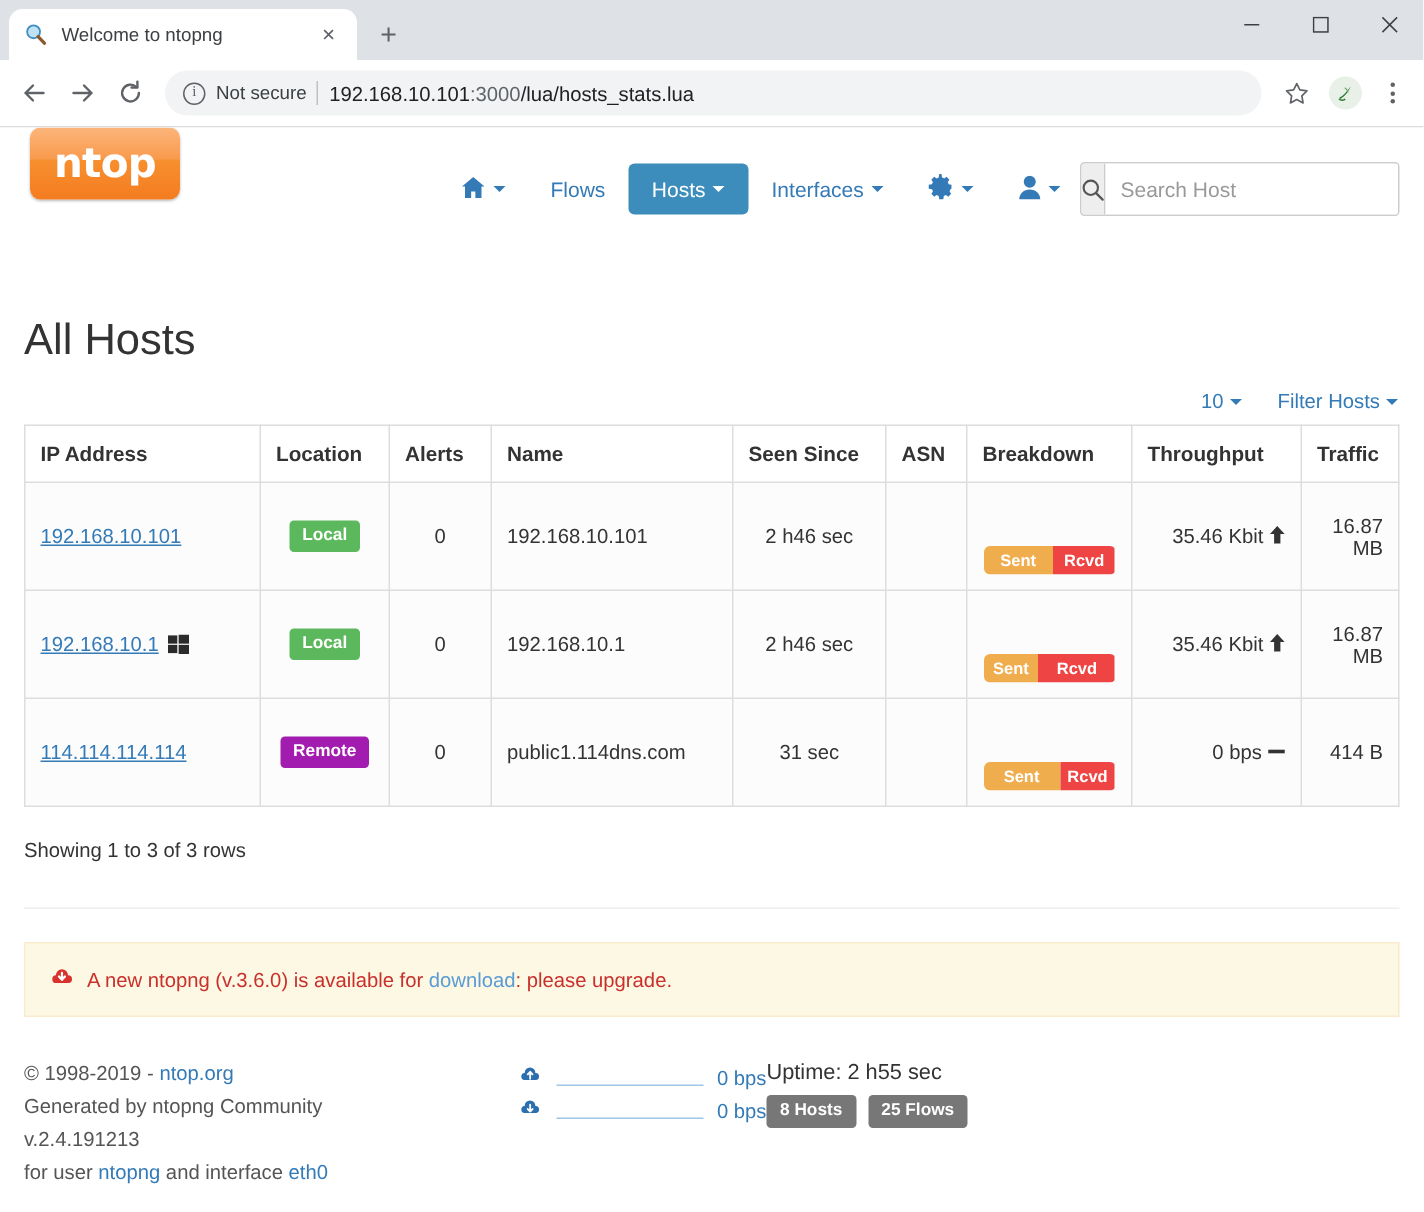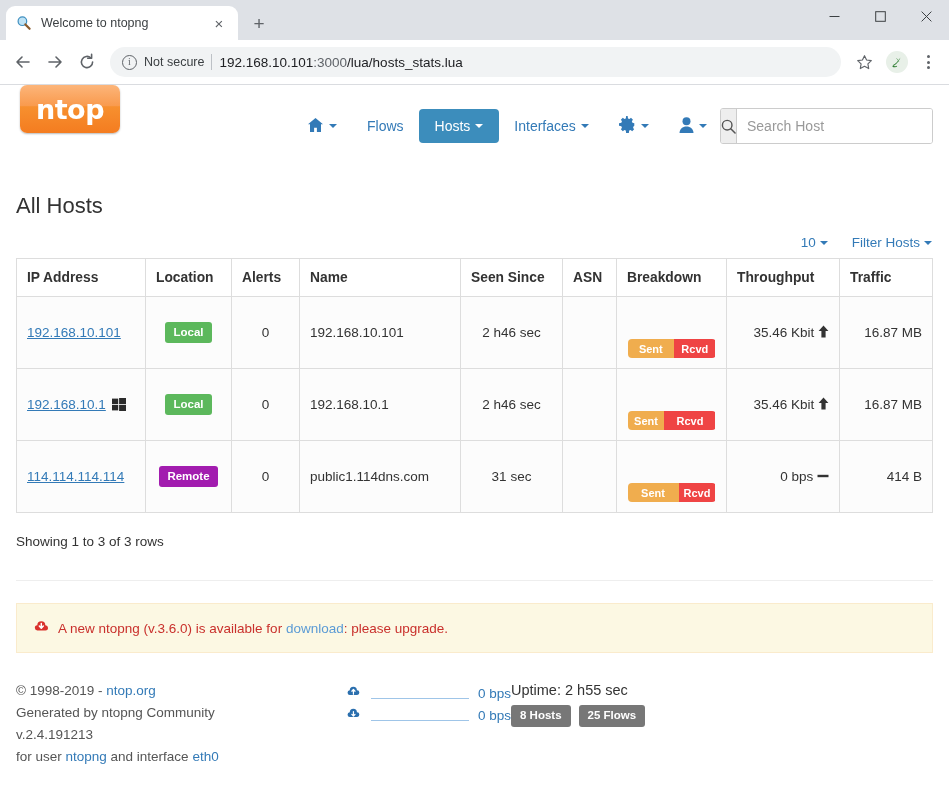--- a/index.html
+++ b/index.html
@@ -122,21 +122,21 @@
     display: flex; align-items: center; justify-content: center; color: #555;
   }
   .search-input {
     flex: 1; border: none; outline: none; padding: 0 10px; font-size: 14px;
     color: #555; font-family: "Liberation Sans", sans-serif; background: #fff;
   }
   .search-input::placeholder { color: #999999; }
 
   .container { padding: 0 16px; }
   .page-title {
-    font-size: 22px; color: #333333; font-weight: normal; margin-top: 26px;
+    font-size: 29px; color: #333333; font-weight: normal; margin-top: 44px;
     font-family: "Liberation Sans", sans-serif;
   }
 
   .table-tools {
     display: flex; justify-content: flex-end; align-items: center; gap: 24px;
     margin-top: 16px; margin-bottom: 8px; padding-right: 1px;
   }
   .tool-link {
     font-size: 13.5px; color: #337ab7; display: flex; align-items: center; gap: 4px;
   }
@@ -356,21 +356,21 @@
         </span>
         <span class="tool-link">
           <span>Filter Hosts</span>
           <span class="caret"></span>
         </span>
       </div>
 
       <table class="hosts">
         <thead>
           <tr>
-            <th style="width:129px">IP Address</th>
+            <th style="width:157px">IP Address</th>
             <th style="width:86px">Location</th>
             <th style="width:68px">Alerts</th>
             <th style="width:161px">Name</th>
             <th style="width:102px">Seen Since</th>
             <th style="width:54px">ASN</th>
             <th style="width:110px">Breakdown</th>
             <th style="width:113px">Throughput</th>
             <th class="r">Traffic</th>
           </tr>
         </thead>

